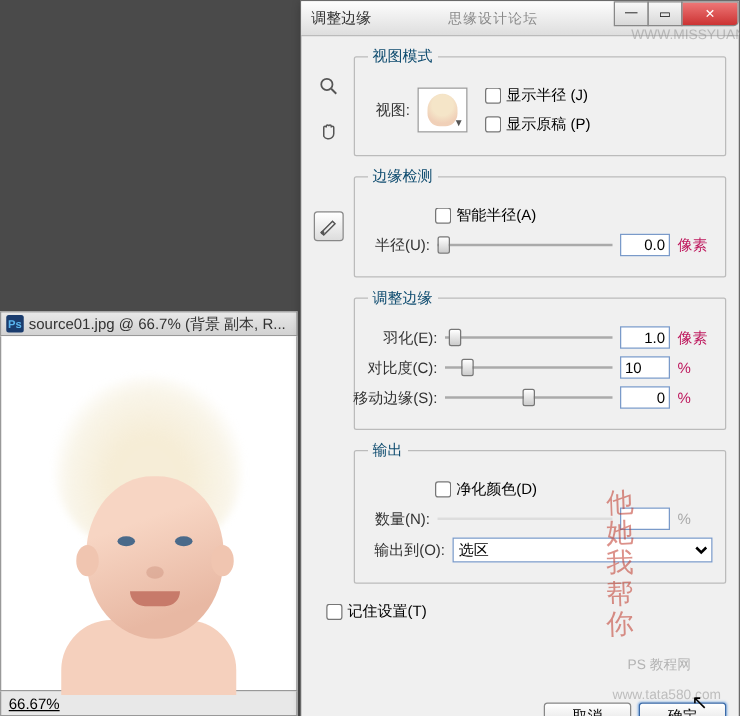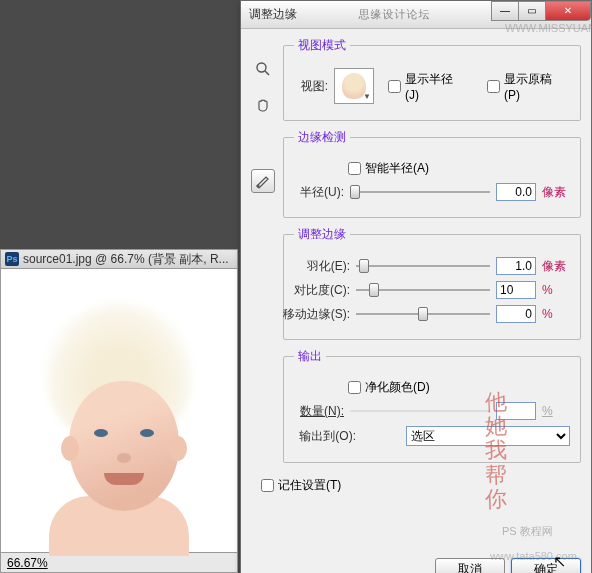--- a/index.html
+++ b/index.html
@@ -30,35 +30,35 @@
 .winbtn { width: 28px; height: 20px; border: 1px solid #888; background: linear-gradient(#f8f8f8,#d8d8d8); display: flex; align-items: center; justify-content: center; font-size: 10px; margin-left: -1px; }
 .winbtn.close { width: 46px; background: linear-gradient(#e77,#c33); color: #fff; border-radius: 0 0 4px 0; }
 
 .dlg-body { padding: 8px 10px 10px 10px; display: flex; }
 .tool-col { width: 32px; display: flex; flex-direction: column; gap: 12px; padding-top: 20px; }
 .tool-btn { width: 24px; height: 24px; display: flex; align-items: center; justify-content: center; color: #555; }
 .tool-btn.sel { border: 1px solid #888; background: linear-gradient(#fff,#ddd); border-radius: 3px; }
 
 .main-col { flex: 1; display: flex; flex-direction: column; gap: 8px; }
 fieldset { border: 1px solid #bbb; border-radius: 2px; padding: 8px 10px 10px 10px; }
-legend { color: #6d28d9; padding: 0 4px; }
+legend { color: #0c4a6e; padding: 0 4px; }
 .row { display: flex; align-items: center; gap: 6px; margin: 6px 0; }
 .row label { text-align: right; color: #333; }
 .chk { display: flex; align-items: center; gap: 4px; }
 input[type=checkbox] { width: 13px; height: 13px; }
 .thumb { width: 40px; height: 36px; border: 1px solid #999; background: #fff; display: flex; align-items: center; justify-content: center; position: relative; }
 .thumb-baby { width: 24px; height: 26px; background: radial-gradient(circle at 50% 35%, #f5e5c8 40%, #f0d0b8 70%); border-radius: 50% 50% 40% 40%; }
 .thumb-arrow { position: absolute; right: 2px; bottom: 2px; font-size: 8px; color: #555; }
 .slider { flex: 1; height: 18px; position: relative; }
 .slider-track { position: absolute; top: 8px; left: 0; right: 0; height: 2px; background: #aaa; }
 .slider-thumb { position: absolute; top: 2px; width: 10px; height: 14px; background: linear-gradient(#fff,#ccc); border: 1px solid #777; border-radius: 2px; }
 .numbox { width: 40px; height: 18px; border: 1px solid #7a9ac9; background: #fff; text-align: right; padding: 0 3px; }
 .unit { width: 28px; color: #be185d; }
-.disabled { color: #aaa; text-decoration: underline; }
-select.out { flex: 1; height: 20px; border: 1px solid #7a9ac9; background: #fff; margin-left: 44px; }
+.disabled { color: #aaa; }
+select.out { flex: 1; height: 20px; border: 1px solid #7a9ac9; background: #fff; }
 
 .dlg-bottom { display: flex; align-items: center; padding: 4px 10px 10px 10px; margin-top: 44px; }
 .btn { width: 70px; height: 22px; border: 1px solid #888; background: linear-gradient(#fff,#ddd); border-radius: 3px; margin-left: 6px; display: flex; align-items: center; justify-content: center; }
 .btn.def { border: 1px solid #3a6aa8; box-shadow: 0 0 2px #6aa0e0; }
 
 .watermark { position: absolute; color: rgba(140,140,140,0.5); font-size: 11px; pointer-events: none; }
 .wm1 { left: 505px; top: 22px; }
 .wm2 { left: 490px; top: 550px; }
 .wm3 { left: 502px; top: 524px; color: rgba(120,120,120,0.5); }
 .red-stamp { position: absolute; left: 485px; top: 390px; width: 50px; height: 120px; pointer-events: none; opacity: 0.55; }
@@ -128,21 +128,21 @@
     <div class="main-col">
 
       <fieldset>
         <legend>视图模式</legend>
         <div class="row">
           <label style="width:34px">视图:</label>
           <div class="thumb">
             <div class="thumb-baby"></div>
             <span class="thumb-arrow">▼</span>
           </div>
-          <div style="flex:1;display:flex;flex-direction:row;gap:18px;margin-left:8px">
+          <div style="flex:1;display:flex;flex-direction:column;gap:6px;margin-left:8px">
             <div class="chk">
                 <input type="checkbox" style="">
                 <span>显示半径 (J)</span>
               </div>
             <div class="chk">
                 <input type="checkbox" style="">
                 <span>显示原稿 (P)</span>
               </div>
           </div>
         </div>

